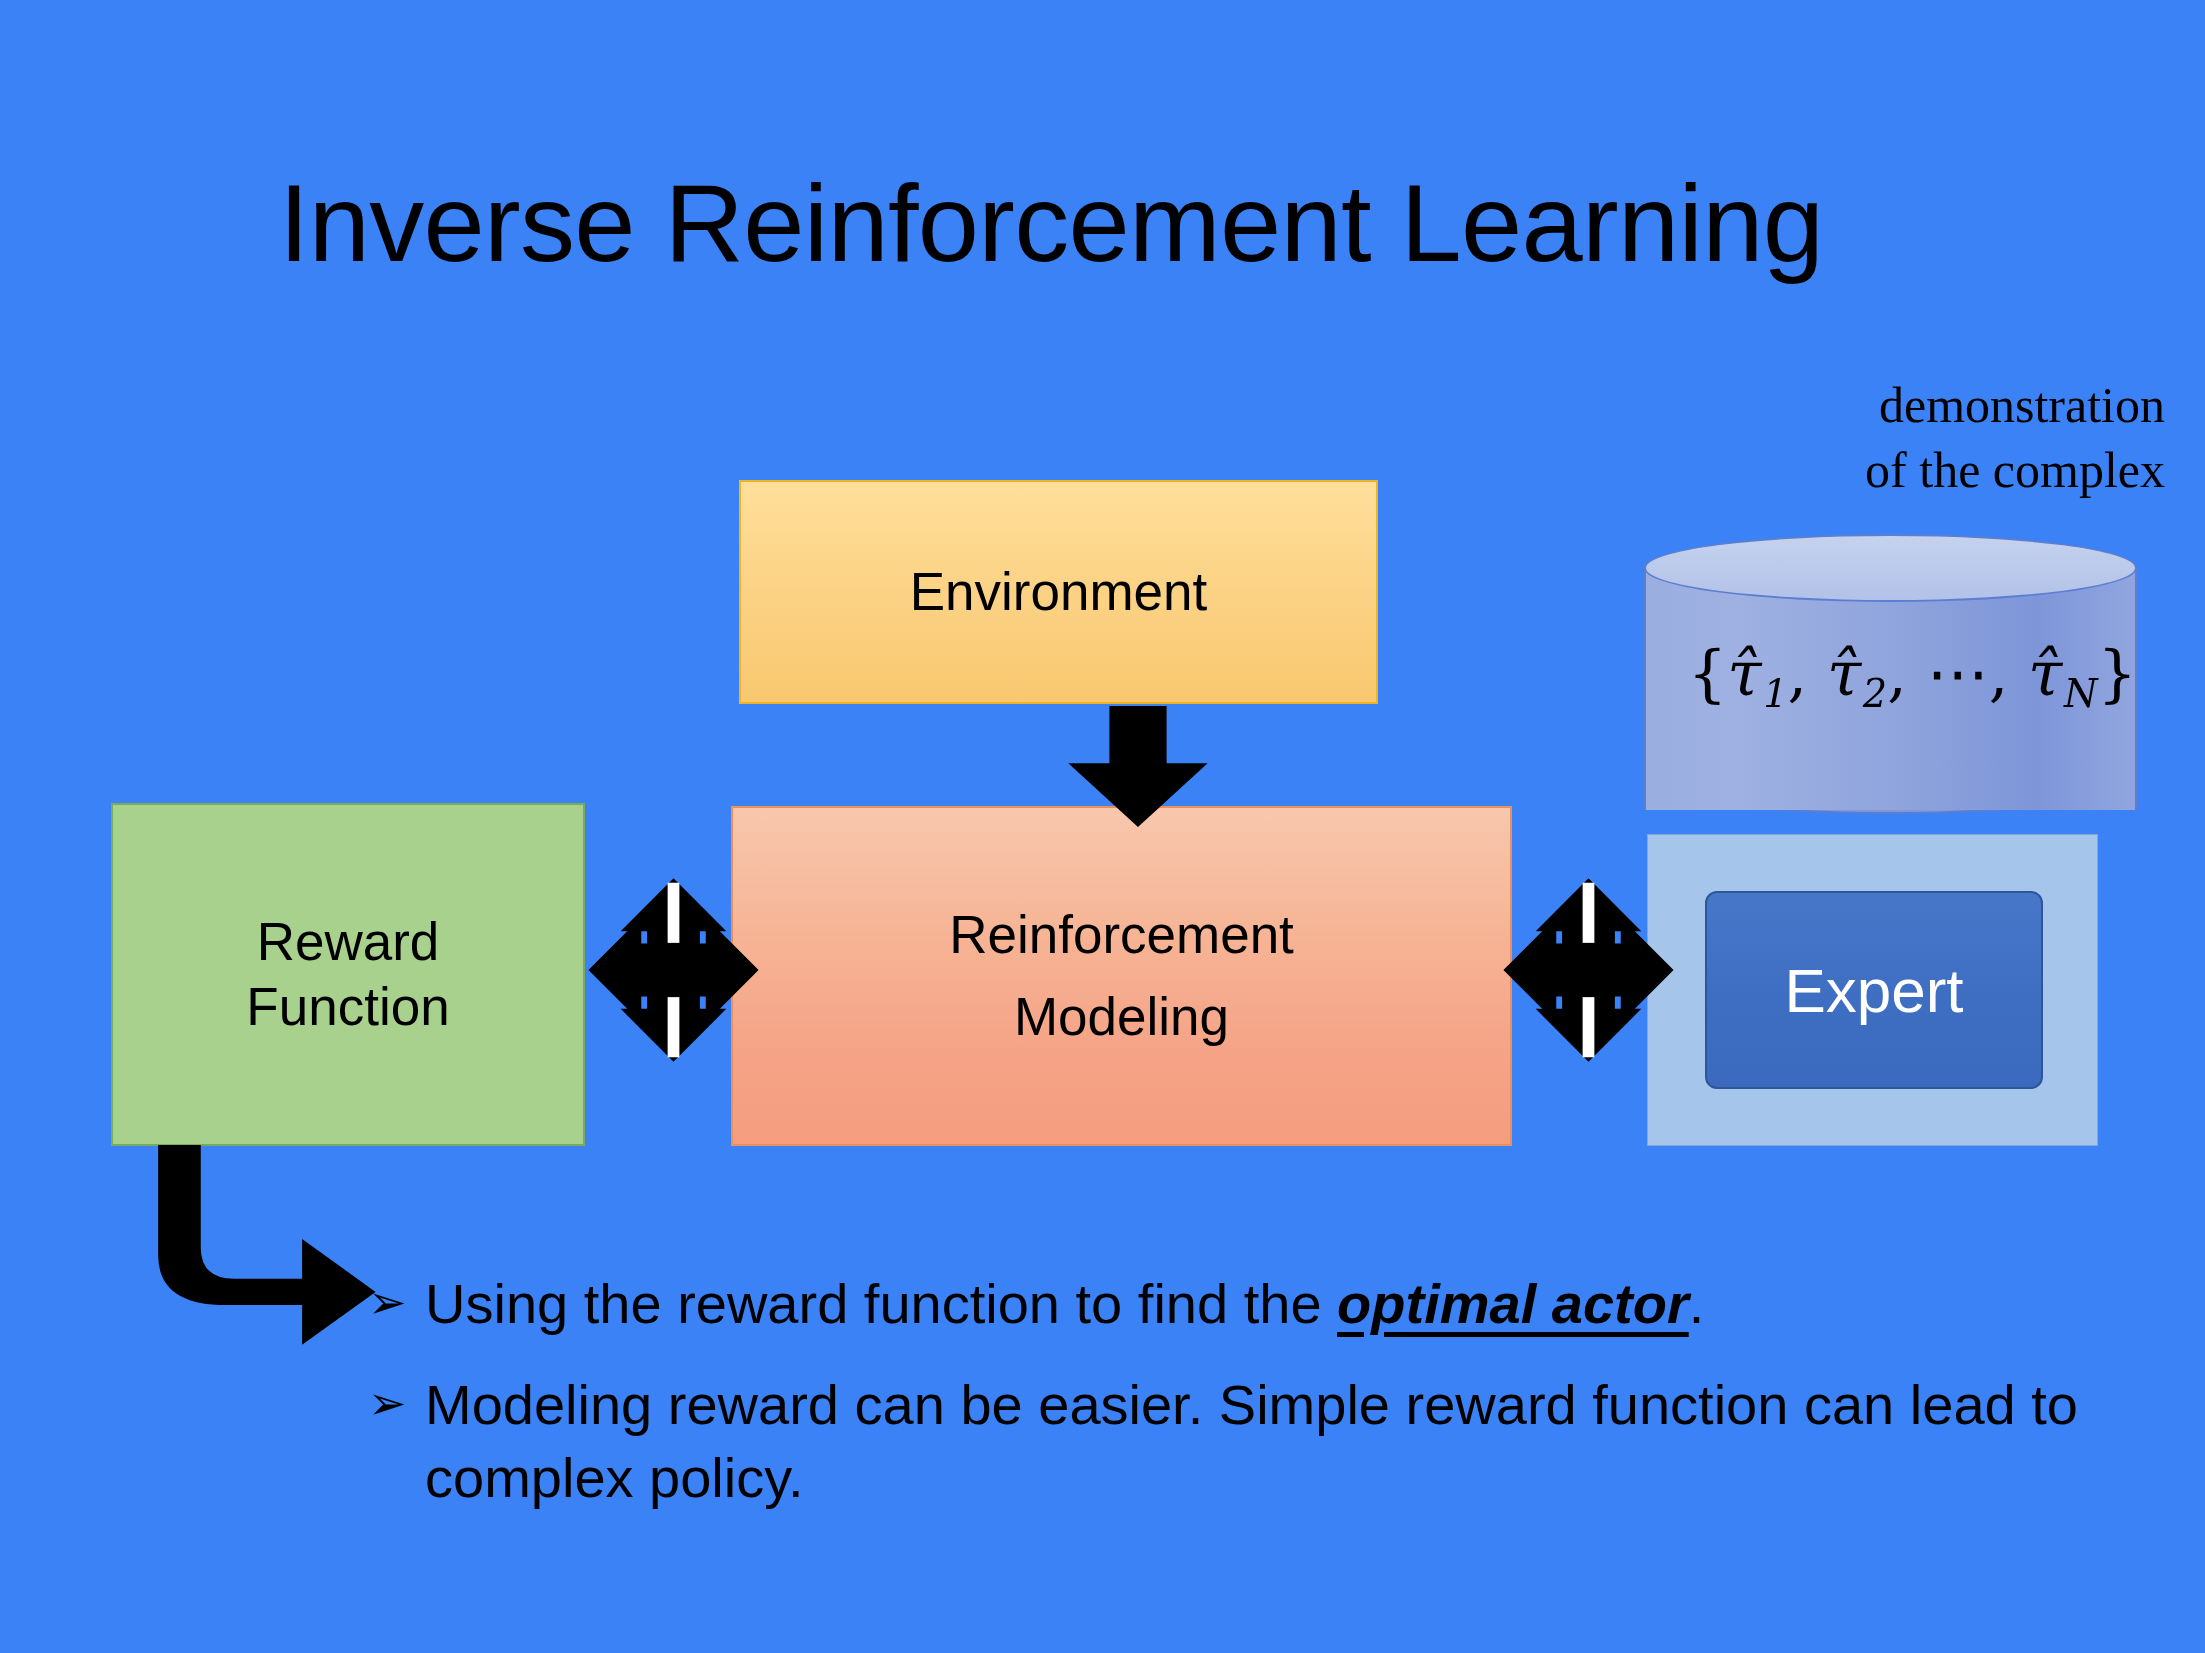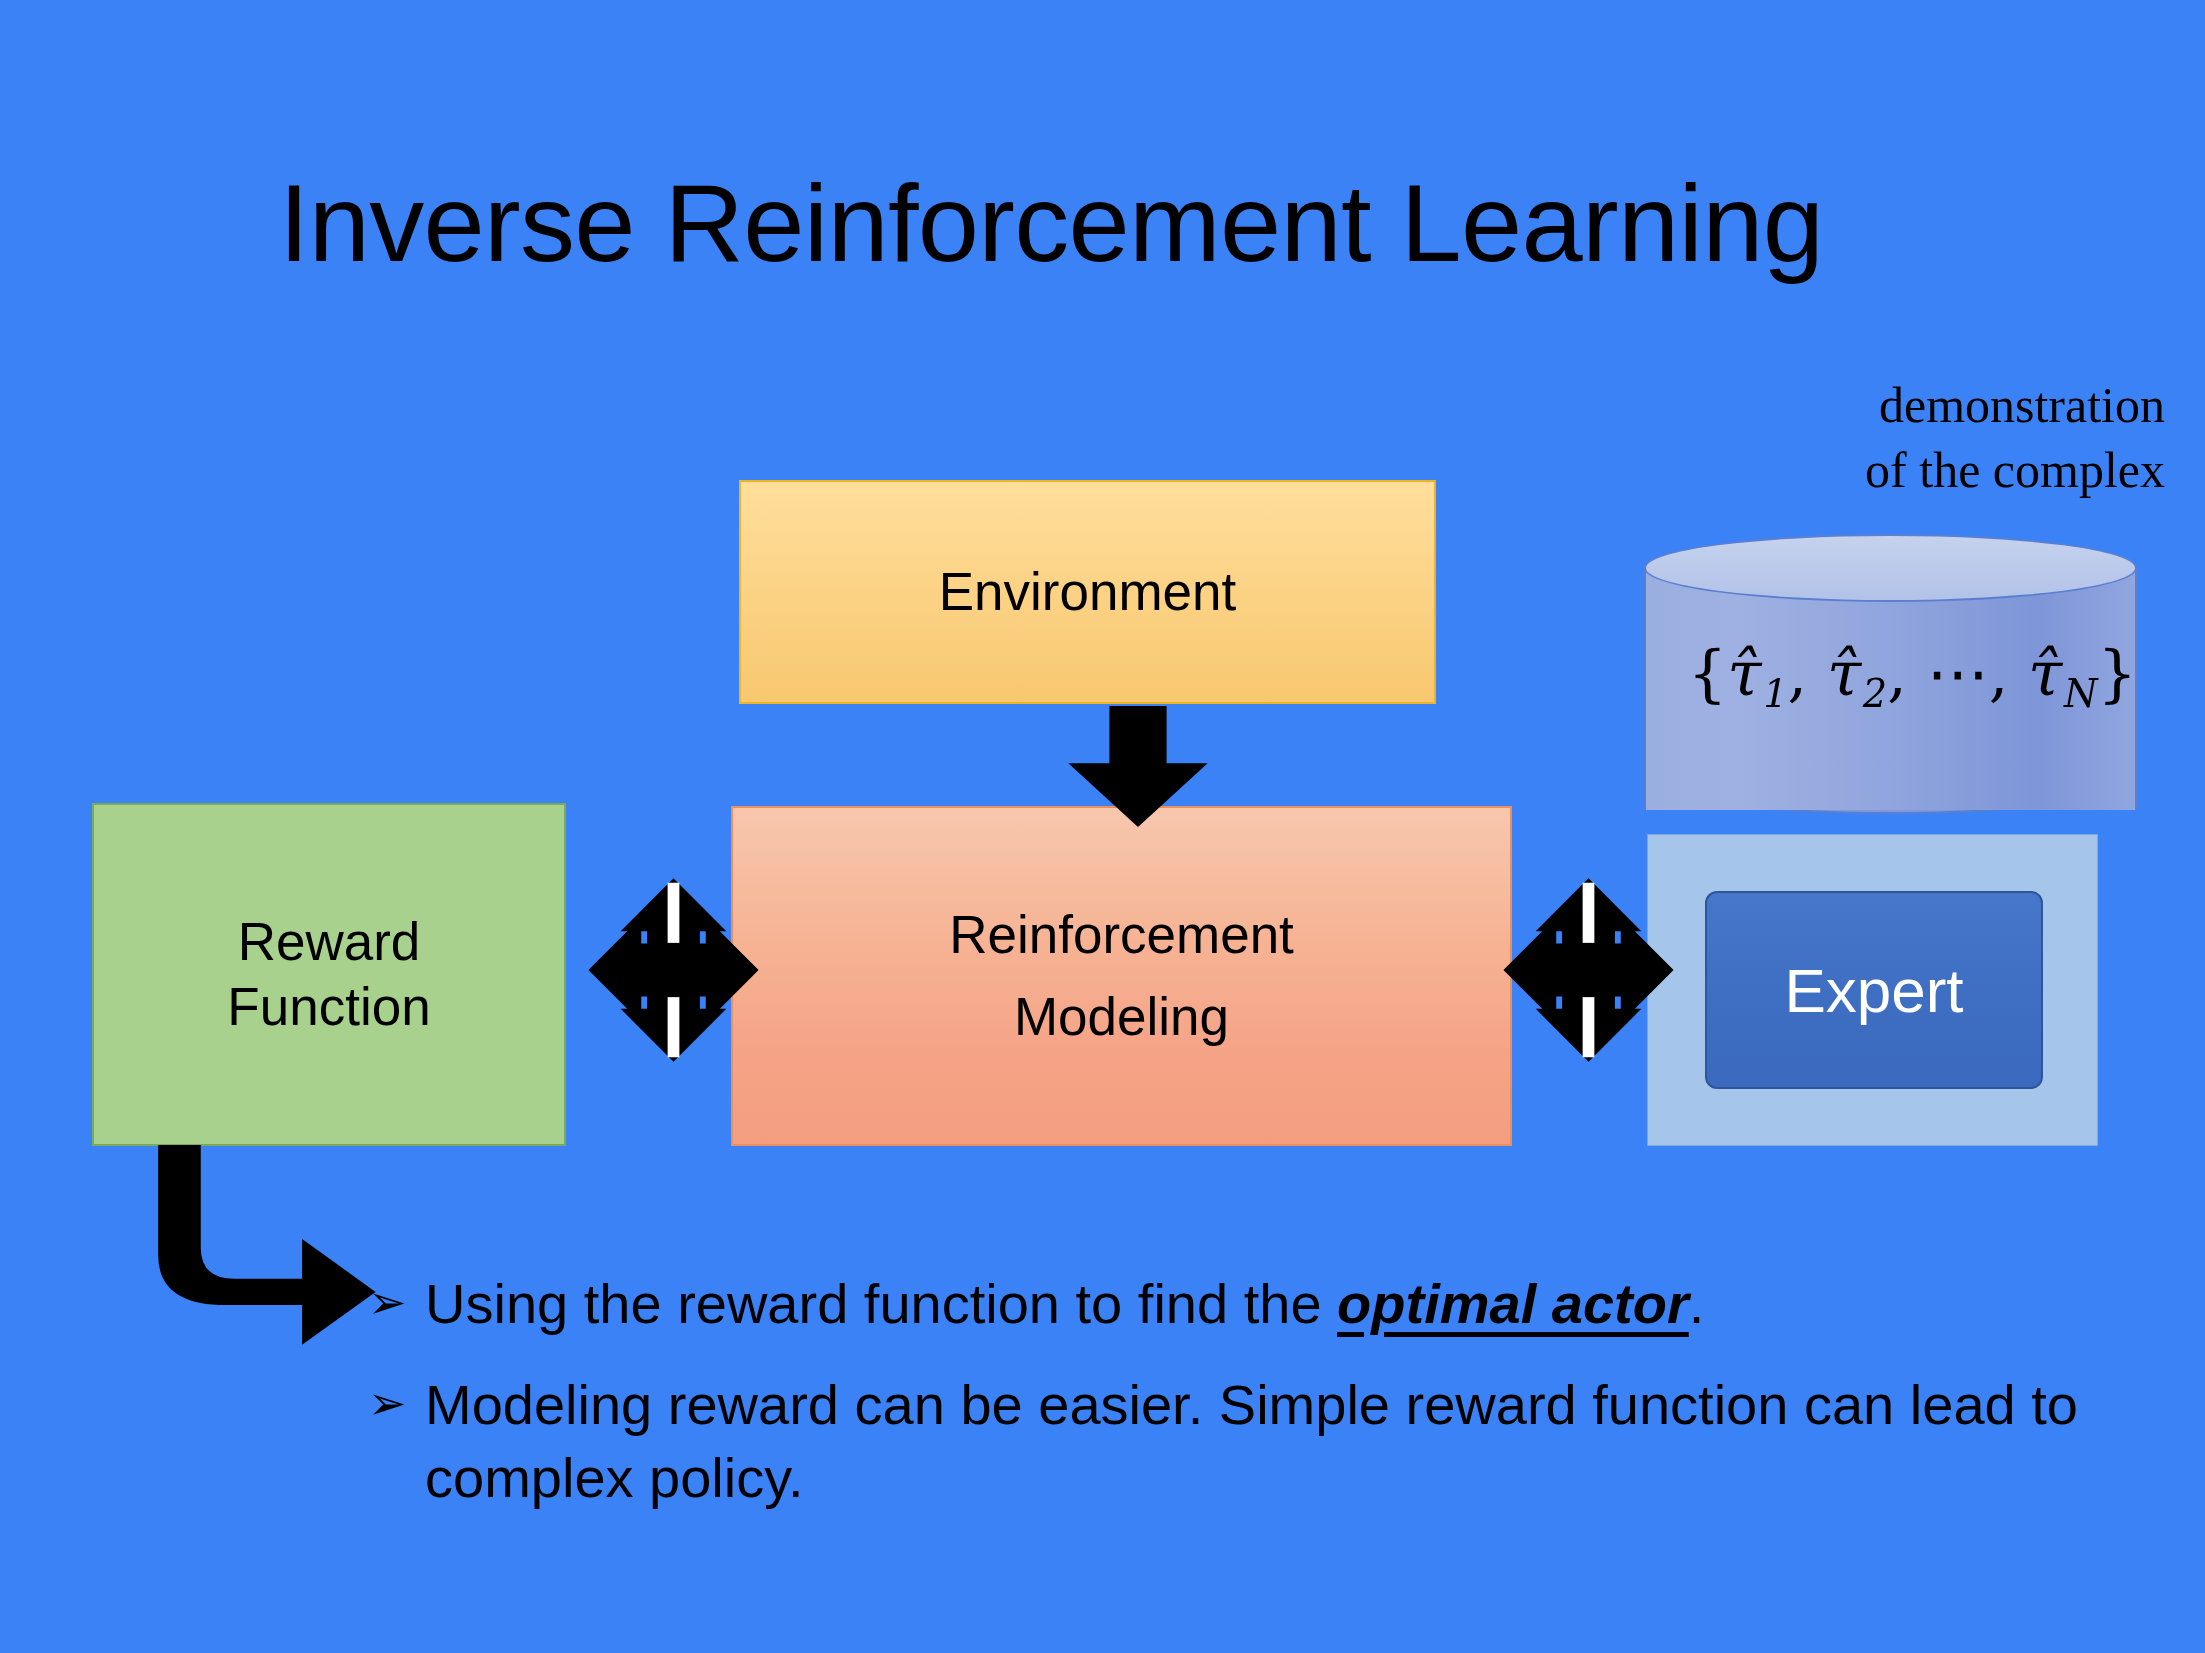--- a/index.html
+++ b/index.html
@@ -38,29 +38,29 @@
     display: flex;
     align-items: center;
     justify-content: center;
     text-align: center;
     line-height: 1.22;
   }
 
   #env-box {
     left: 739px;
     top: 480px;
-    width: 697px;
+    width: 639px;
     height: 224px;
     background: linear-gradient(180deg, #ffdf9b 0%, #fbd183 55%, #f8c86f 100%);
     border: 2.2px solid #f0b323;
     font-size: 53px;
   }
 
   #reward-box {
-    left: 92px;
+    left: 111px;
     top: 803px;
     width: 474px;
     height: 343px;
     background: #a9d18e;
     border: 2.2px solid #7aab5b;
     font-size: 53px;
   }
 
   #rl-box {
     left: 731px;

